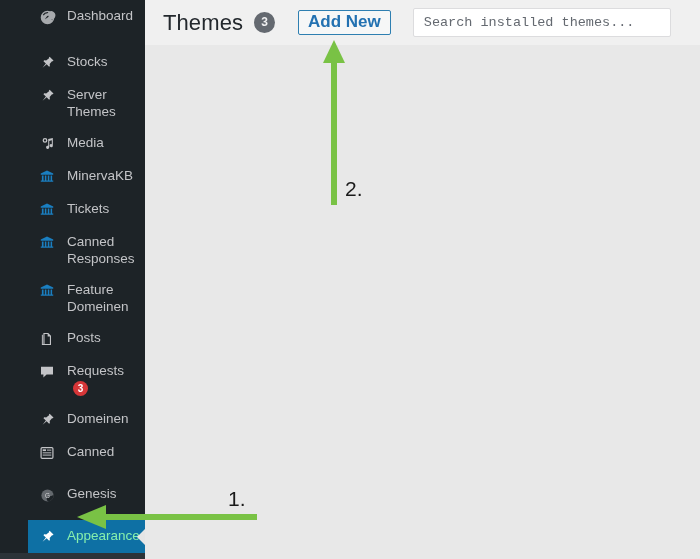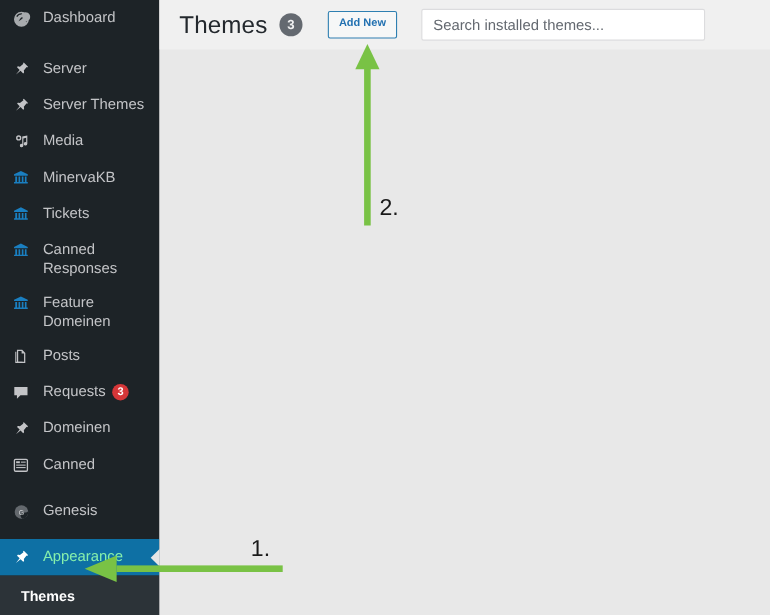--- a/index.html
+++ b/index.html
@@ -25,20 +25,21 @@
     background: #1d2327;
     overflow: hidden;
   }
   .menu-item {
     position: relative;
     display: flex;
     align-items: flex-start;
     padding: 7px 0 7px 9px;
     box-sizing: border-box;
     min-height: 32px;
+    margin-left: 28px;
   }
   .menu-item .mlabel {
     color: #c3c4c7;
     font-size: 13.5px;
     line-height: 17px;
     padding-left: 10px;
     white-space: pre-line;
     flex: 1;
   }
   .menu-item.active {
@@ -145,40 +146,40 @@
     font-size: 12px;
     margin-left: 11px;
     vertical-align: 4px;
     font-weight: 600;
   }
   #add-new {
     margin-left: 23px;
     border: 1px solid #2e7fb1;
     background: #f6f7f7;
     color: #2271b1;
-    font-size: 10px;
+    font-size: 17px;
     font-weight: bold;
     padding: 4px 9px 5px 9px;
     border-radius: 2px;
     line-height: 14px;
     cursor: pointer;
     font-family: "Liberation Sans", sans-serif;
   }
   #search-box {
     margin-left: 22px;
     width: 258px;
     height: 29px;
     border: 1px solid #dcdcde;
     background: #ffffff;
     border-radius: 2px;
     font-size: 13.5px;
     color: #646970;
     padding: 0 10px;
     box-sizing: border-box;
-    font-family: Liberation Sans, sans-serif;
+    font-family: Liberation Mono, monospace;
     outline: none;
   }
   #search-box::placeholder { color: #646970; }
 
   
   .anno-svg {
     position: absolute;
     left: 0;
     top: 0;
     width: 700px;
@@ -209,21 +210,21 @@
   </div>
 
   <div class="gap-md"></div>
 
   <div class="menu-item">
     <span class="ico">
       <svg width="16" height="16" viewBox="0 0 20 20">
           <path fill="#c3c4c7" d="M13.3 2.2l-1 1 .6.6-4 3.2-1.6-.3c-.5-.1-1 .1-1.3.5l-.4.5 3 3-4.2 5.2 5.2-4.2 3 3 .5-.4c.4-.3.6-.8.5-1.3l-.3-1.6 3.2-4 .6.6 1-1-4.8-4.8z"></path>
         </svg>
     </span>
-    <span class="mlabel">Server</span>
+    <span class="mlabel">Stocks</span>
   </div>
 
   <div class="menu-item">
     <span class="ico">
       <svg width="16" height="16" viewBox="0 0 20 20">
           <path fill="#c3c4c7" d="M13.3 2.2l-1 1 .6.6-4 3.2-1.6-.3c-.5-.1-1 .1-1.3.5l-.4.5 3 3-4.2 5.2 5.2-4.2 3 3 .5-.4c.4-.3.6-.8.5-1.3l-.3-1.6 3.2-4 .6.6 1-1-4.8-4.8z"></path>
         </svg>
     </span>
     <span class="mlabel">Server Themes</span>
   </div>

